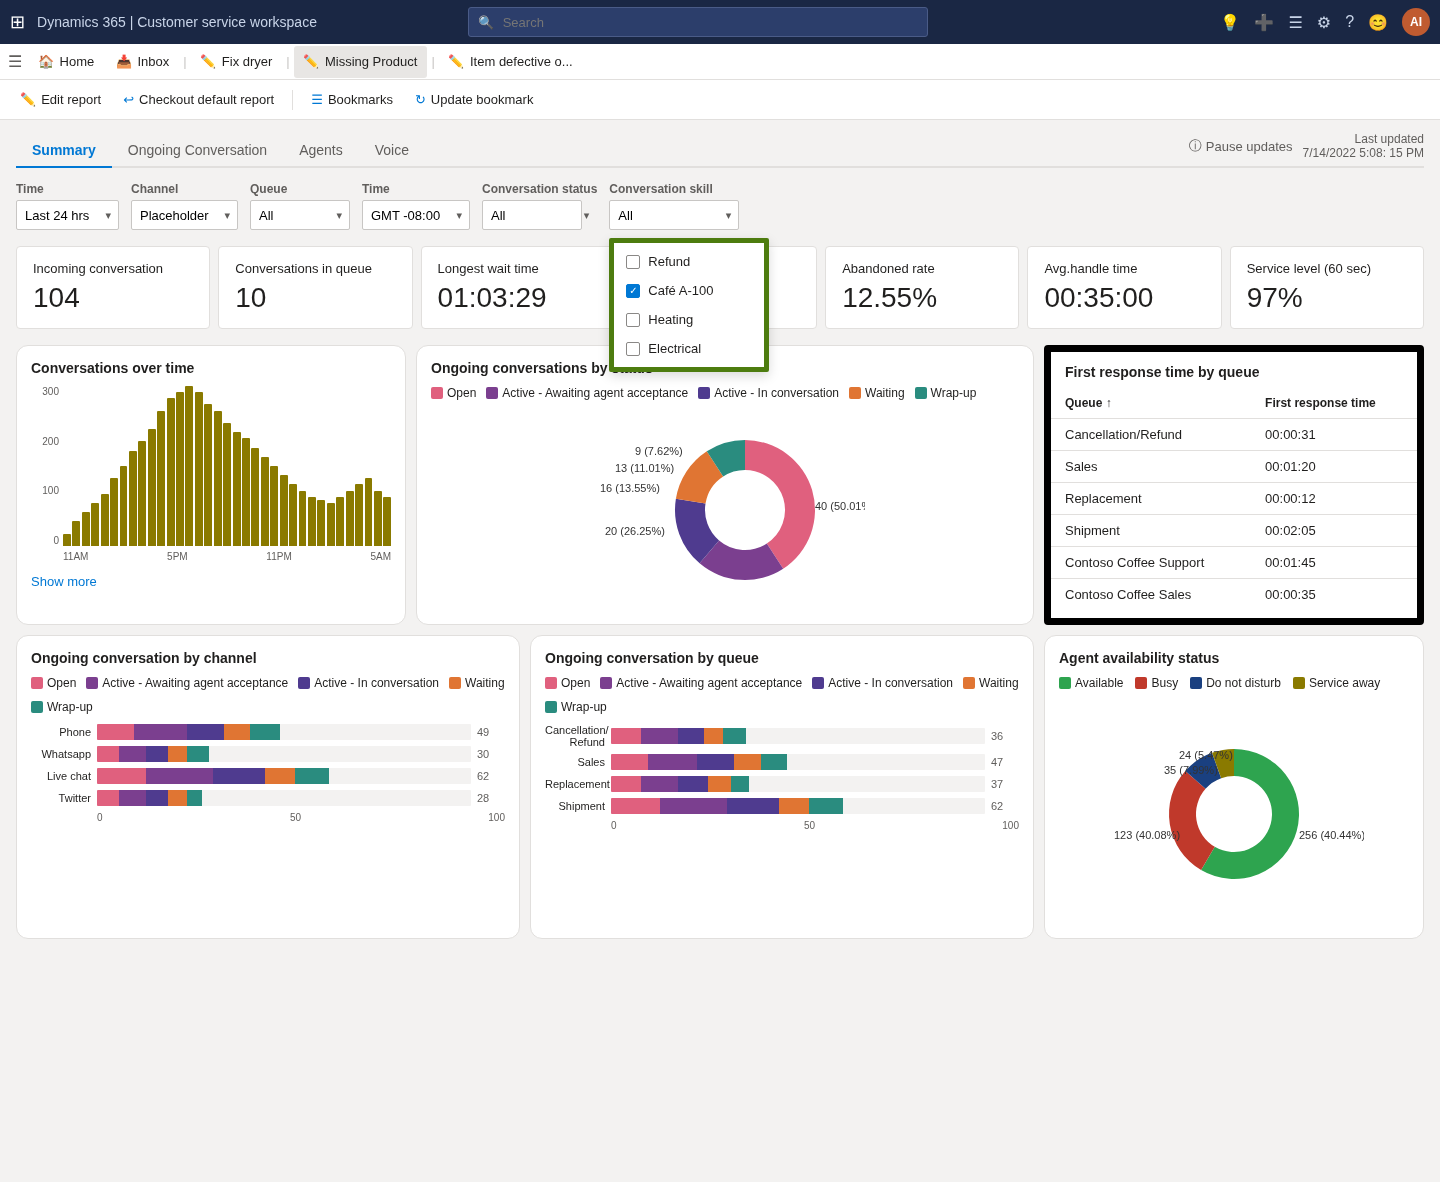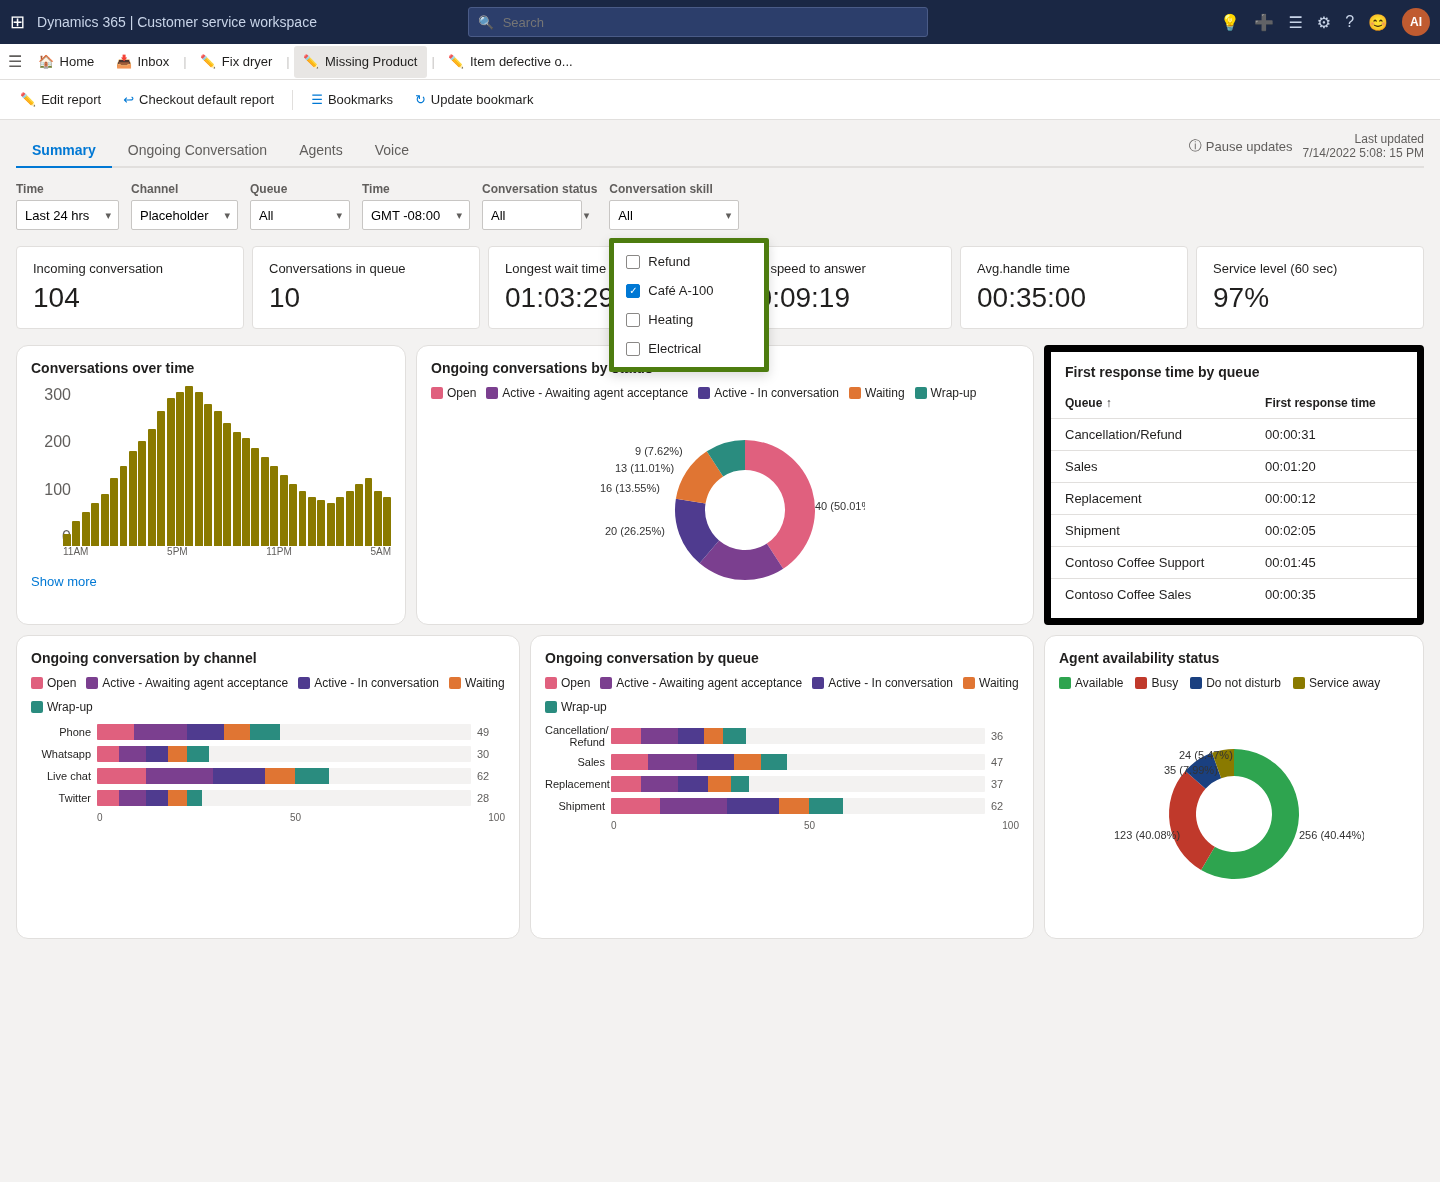--- a/index.html
+++ b/index.html
@@ -522,35 +522,39 @@
     </div>
     <div class="kpi-card">
       <div class="kpi-label">Longest wait time</div>
       <div class="kpi-value">01:03:29</div>
     </div>
     <div class="kpi-card">
       <div class="kpi-label">Avg. speed to answer</div>
       <div class="kpi-value">00:09:19</div>
     </div>
     <div class="kpi-card">
+      <div class="kpi-label">Abandoned rate</div>
+      <div class="kpi-value">12.55%</div>
+    </div>
+    <div class="kpi-card">
       <div class="kpi-label">Avg.handle time</div>
       <div class="kpi-value">00:35:00</div>
     </div>
     <div class="kpi-card">
       <div class="kpi-label">Service level (60 sec)</div>
       <div class="kpi-value">97%</div>
     </div>
   </div>
 
   <div class="charts-row">
 
     <div class="chart-card" style="flex:0 0 390px; max-width:390px;">
       <div class="chart-title">Conversations over time</div>
       <div style="position:relative; height:180px;">
-        <div style="position:absolute; left:12px; top:0; bottom:20px; width:28px; display:flex; flex-direction:column; justify-content:space-between; text-align:right; font-size:16px; color:#605e5c;">
+        <div style="position:absolute; left:0; top:0; bottom:20px; width:28px; display:flex; flex-direction:column; justify-content:space-between; text-align:right; font-size:10px; color:#605e5c;">
           <span>300</span>
           <span>200</span>
           <span>100</span>
           <span>0</span>
         </div>
         <div style="position:absolute; left:32px; right:0; top:0; bottom:20px; display:flex; align-items:flex-end; gap:1.5px;" id="bar-chart-container">
             <div style="flex: 1 1 0%; background: rgb(138, 122, 0); border-radius: 1px 1px 0px 0px; height: 7.69231%;"></div>
             <div style="flex: 1 1 0%; background: rgb(138, 122, 0); border-radius: 1px 1px 0px 0px; height: 15.3846%;"></div>
             <div style="flex: 1 1 0%; background: rgb(138, 122, 0); border-radius: 1px 1px 0px 0px; height: 21.1538%;"></div>
             <div style="flex: 1 1 0%; background: rgb(138, 122, 0); border-radius: 1px 1px 0px 0px; height: 26.9231%;"></div>
@@ -579,21 +583,21 @@
             <div style="flex: 1 1 0%; background: rgb(138, 122, 0); border-radius: 1px 1px 0px 0px; height: 30.7692%;"></div>
             <div style="flex: 1 1 0%; background: rgb(138, 122, 0); border-radius: 1px 1px 0px 0px; height: 28.8462%;"></div>
             <div style="flex: 1 1 0%; background: rgb(138, 122, 0); border-radius: 1px 1px 0px 0px; height: 26.9231%;"></div>
             <div style="flex: 1 1 0%; background: rgb(138, 122, 0); border-radius: 1px 1px 0px 0px; height: 30.7692%;"></div>
             <div style="flex: 1 1 0%; background: rgb(138, 122, 0); border-radius: 1px 1px 0px 0px; height: 34.6154%;"></div>
             <div style="flex: 1 1 0%; background: rgb(138, 122, 0); border-radius: 1px 1px 0px 0px; height: 38.4615%;"></div>
             <div style="flex: 1 1 0%; background: rgb(138, 122, 0); border-radius: 1px 1px 0px 0px; height: 42.3077%;"></div>
             <div style="flex: 1 1 0%; background: rgb(138, 122, 0); border-radius: 1px 1px 0px 0px; height: 34.6154%;"></div>
             <div style="flex: 1 1 0%; background: rgb(138, 122, 0); border-radius: 1px 1px 0px 0px; height: 30.7692%;"></div>
           </div>
-        <div style="position:absolute; left:32px; right:0; bottom:0; height:20px; display:flex; justify-content:space-between; font-size:10px; color:#605e5c;">
+        <div style="position:absolute; left:32px; right:0; bottom:0; height:20px; display:flex; justify-content:space-between; font-size:10px; color:#605e5c;align-items:center;">
           <span>11AM</span>
           <span>5PM</span>
           <span>11PM</span>
           <span>5AM</span>
         </div>
       </div>
       <span class="show-more">Show more</span>
     </div>
 
     <div class="chart-card" style="flex:1;">

